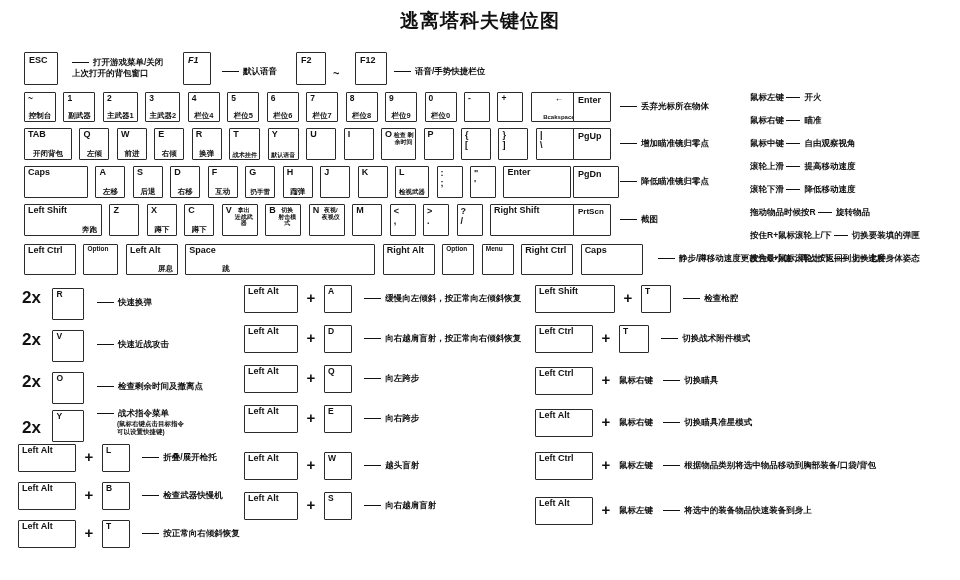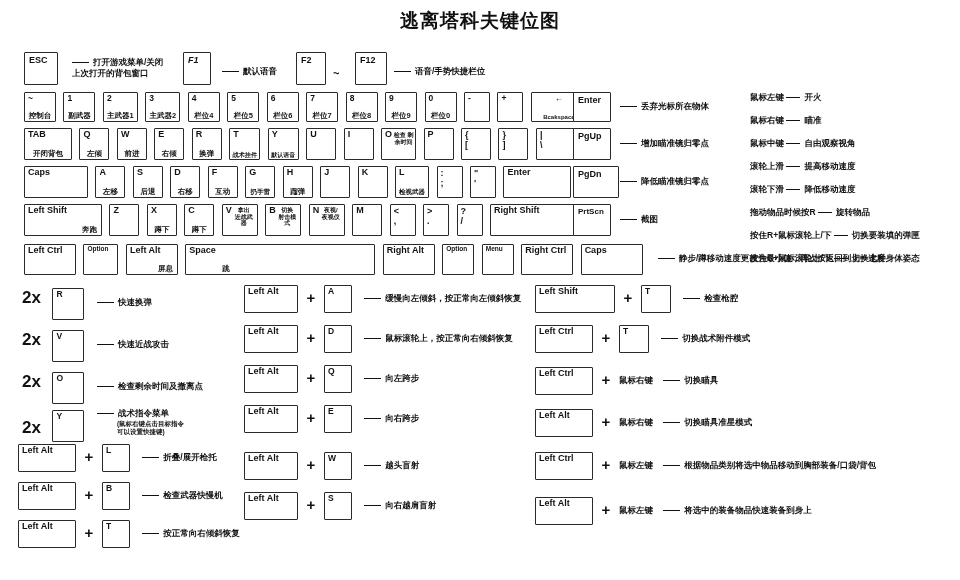--- a/index.html
+++ b/index.html
@@ -345,21 +345,21 @@
   <div class="combo" style="left:244px; top:285px;">
     <span class="key" style="width:54px;height:28px;"><span class="kl big">Left Alt</span></span>
     <span class="plus" style="margin-top:4px;">+</span>
     <span class="key" style="width:28px;height:28px;"><span class="kl">A</span></span>
     <span class="ctext" style="margin-left:8px;margin-top:8px;"><span class="dash"></span><span>缓慢向左倾斜，按正常向左倾斜恢复</span></span>
   </div>
   <div class="combo" style="left:244px; top:325px;">
     <span class="key" style="width:54px;height:28px;"><span class="kl big">Left Alt</span></span>
     <span class="plus" style="margin-top:4px;">+</span>
     <span class="key" style="width:28px;height:28px;"><span class="kl">D</span></span>
-    <span class="ctext" style="margin-left:8px;margin-top:8px;"><span class="dash"></span><span>鼠标滚轮上，按正常向右倾斜恢复</span></span>
+    <span class="ctext" style="margin-left:8px;margin-top:8px;"><span class="dash"></span><span>向右越肩盲射，按正常向右倾斜恢复</span></span>
   </div>
   <div class="combo" style="left:244px; top:365px;">
     <span class="key" style="width:54px;height:28px;"><span class="kl big">Left Alt</span></span>
     <span class="plus" style="margin-top:4px;">+</span>
     <span class="key" style="width:28px;height:28px;"><span class="kl">Q</span></span>
     <span class="ctext" style="margin-left:8px;margin-top:8px;"><span class="dash"></span><span>向左跨步</span></span>
   </div>
   <div class="combo" style="left:244px; top:405px;">
     <span class="key" style="width:54px;height:28px;"><span class="kl big">Left Alt</span></span>
     <span class="plus" style="margin-top:4px;">+</span>

